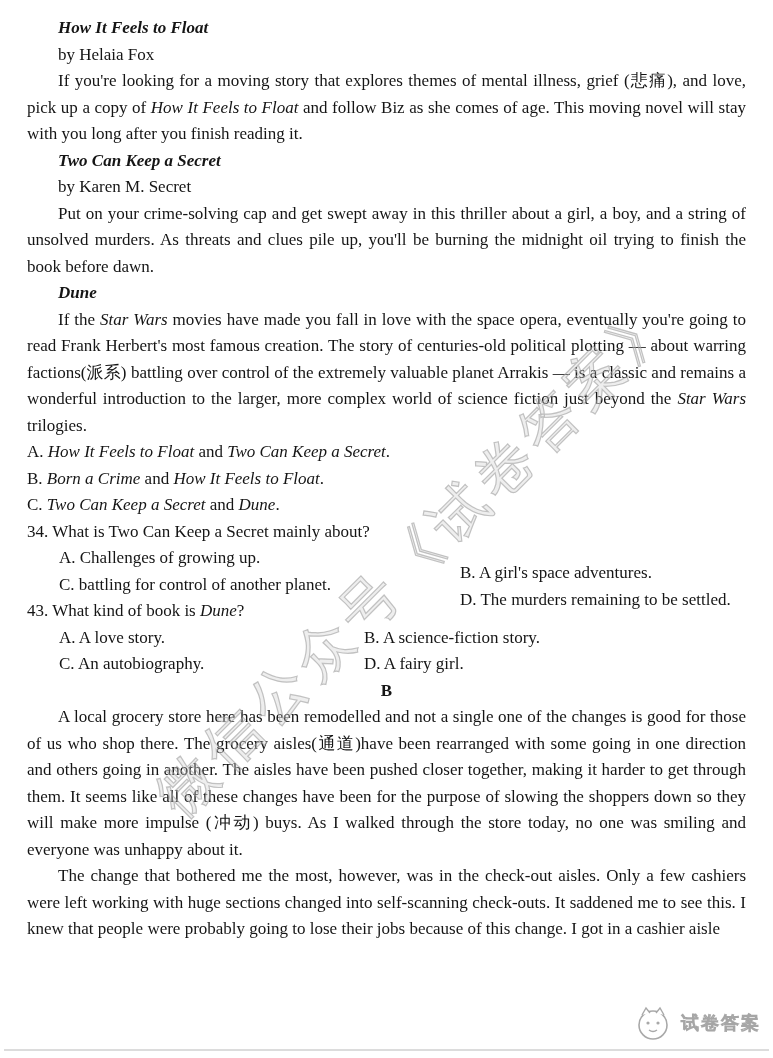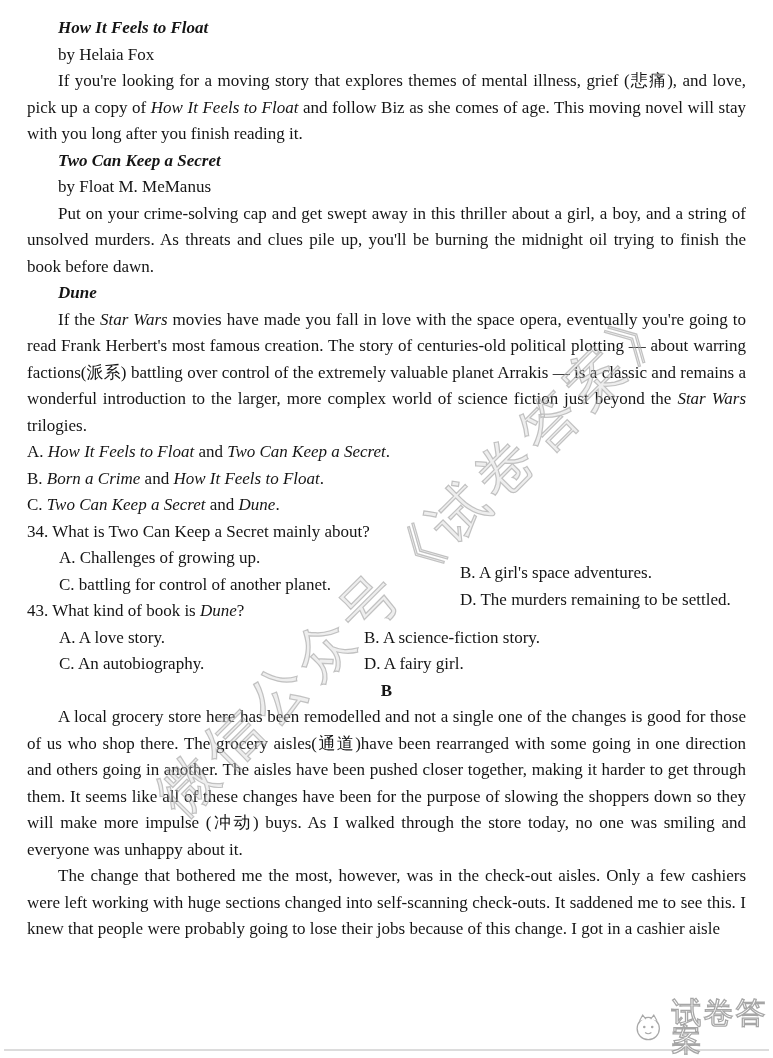--- a/index.html
+++ b/index.html
@@ -49,21 +49,21 @@
   .wm-logo{
     position:absolute;
     left:630px;top:1000px;
     display:flex;align-items:center;gap:5px;
     z-index:4;
     pointer-events:none;
   }
   .wm-logo .mascot{width:46px;height:46px;opacity:0.85;}
   .wm-logo .t{
     font-family:"DejaVu Sans",sans-serif;
-    font-size:30px;
+    font-size:18px;
     letter-spacing:2px;
     color:rgba(255,255,255,0.80);
     -webkit-text-stroke:1.3px rgba(150,150,150,0.85);
   }
 
   .bottom-line{
     position:absolute;
     left:4px;right:4px;top:1049px;height:2px;
     background:#dcdcdc;
   }
@@ -75,21 +75,21 @@
 
   <div class="wm-diag">微信公众号《试卷答案》</div>
 
   <div class="content">
 
     <p class="book-title">How It Feels to Float</p>
     <p class="byline">by Helaia Fox</p>
     <p class="para"><span>If you're looking for a moving story that explores themes of mental illness, grief (悲痛), and love, pick up a copy of </span><span style="font-style: italic;">How It Feels to Float</span><span> and follow Biz as she comes of age. This moving novel will stay with you long after you finish reading it.</span></p>
 
     <p class="book-title">Two Can Keep a Secret</p>
-    <p class="byline">by Float M. MeManus</p>
+    <p class="byline">by Karen M. Secret</p>
     <p class="para"><span>Put on your crime-solving cap and get swept away in this thriller about a girl, a boy, and a string of unsolved murders. As threats and clues pile up, you'll be burning the midnight oil trying to finish the book before dawn.</span></p>
 
     <p class="book-title">Dune</p>
     <p class="para"><span>If the </span><span style="font-style: italic;">Star Wars</span><span> movies have made you fall in love with the space opera, eventually you're going to read Frank Herbert's most famous creation. The story of centuries-old political plotting — about warring factions(派系) battling over control of the extremely valuable planet Arrakis — is a classic and remains a wonderful introduction to the larger, more complex world of science fiction just beyond the </span><span style="font-style: italic;">Star Wars</span><span> trilogies.</span></p>
 
     <p class="opt"><span>A. </span><span style="font-style: italic;">How It Feels to Float</span><span> and </span><span style="font-style: italic;">Two Can Keep a Secret</span><span>.</span></p>
     <p class="opt"><span>B. </span><span style="font-style: italic;">Born a Crime</span><span> and </span><span style="font-style: italic;">How It Feels to Float</span><span>.</span></p>
     <p class="opt"><span>C. </span><span style="font-style: italic;">Two Can Keep a Secret</span><span> and </span><span style="font-style: italic;">Dune</span><span>.</span></p>
 
     <p class="q"><span>34. What is Two Can Keep a Secret mainly about?</span></p>

